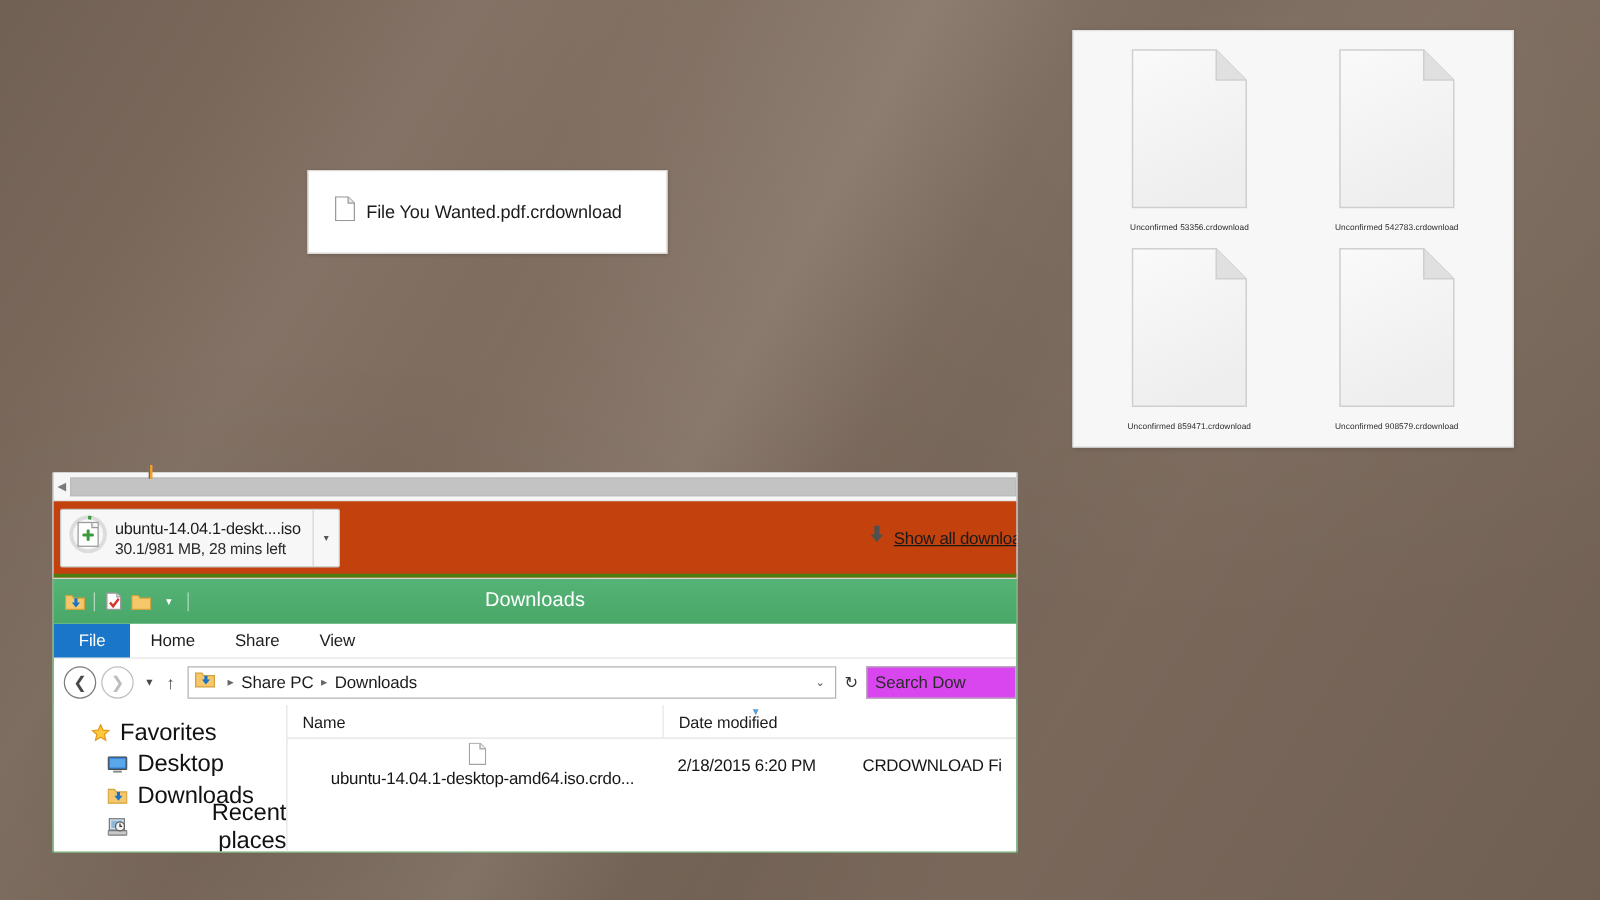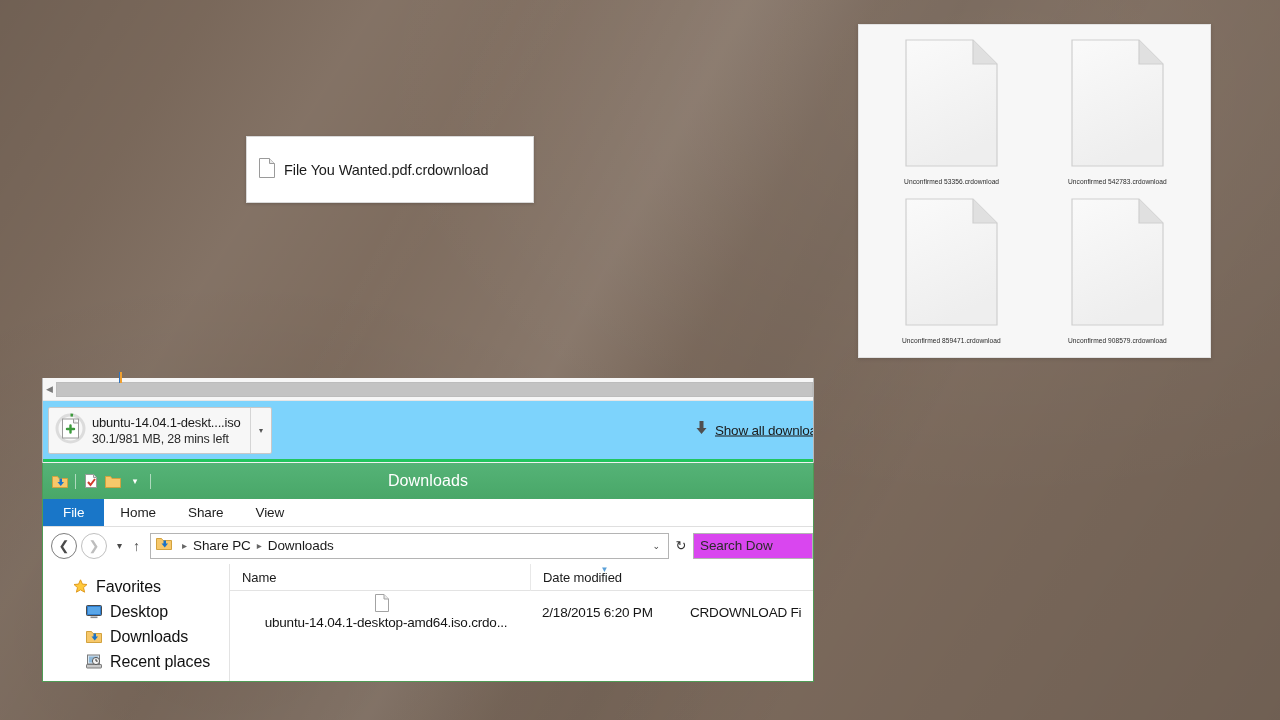--- a/index.html
+++ b/index.html
@@ -42,21 +42,21 @@
 
   
   #file-card {
     position: absolute;
     left: 246px; top: 136px;
     width: 288px; height: 67px;
     background: #ffffff;
     border: 1px solid #d9d9d9;
     display: flex;
     align-items: center;
-    padding-left: 12px;
+    padding-left: 21px;
     box-shadow: 0 1px 3px rgba(0,0,0,0.18);
   }
   #file-card .doc-ico { margin-right: 9px; flex: 0 0 auto; }
   #file-card .lbl {
     font-size: 14.5px;
     color: #1b1b1b;
     white-space: nowrap;
     letter-spacing: -0.1px;
   }
 
@@ -127,24 +127,24 @@
   .caret-mark {
     position: absolute;
     left: 76px; top: -6px;
     width: 3px; height: 11px;
     background: #f0a030;
     border-left: 1px solid #2f74c0;
   }
   #shelf {
     position: relative;
     height: 61px;
-    background: #7dd3fc;
-    display: flex;
-    align-items: center;
-    border-bottom: 3px solid #22c55e;
+    background: #c2410c;
+    display: flex;
+    align-items: center;
+    border-bottom: 3px solid #4d7c0f;
   }
   #dl-item {
     margin-left: 5px;
     width: 224px; height: 47px;
     background: #f7f7f7;
     border: 1px solid #c8c8c8;
     border-radius: 2px;
     display: flex;
     align-items: center;
     position: relative;
@@ -316,21 +316,21 @@
   }
   #navpane {
     width: 186px;
     background: #ffffff;
     padding-top: 10px;
     flex: 0 0 auto;
   }
   .navrow {
     display: flex; align-items: center;
     height: 25px;
-    font-size: 16px;
+    font-size: 19px;
     color: #111;
     letter-spacing: -0.1px;
   }
   .navrow .nico {
     width: 18px; height: 16px;
     margin-right: 7px;
     display: flex; align-items: center; justify-content: center;
     flex: 0 0 auto;
   }
   .navrow.lvl0 { padding-left: 28px; }

